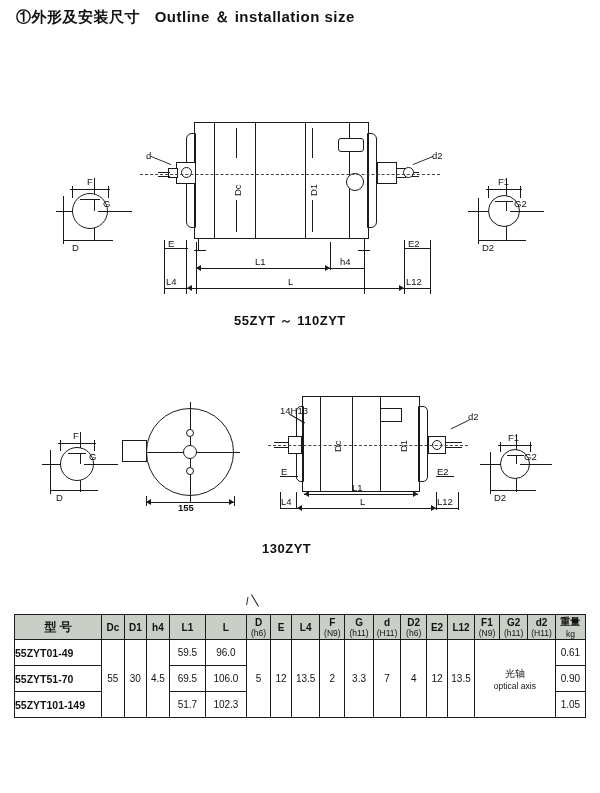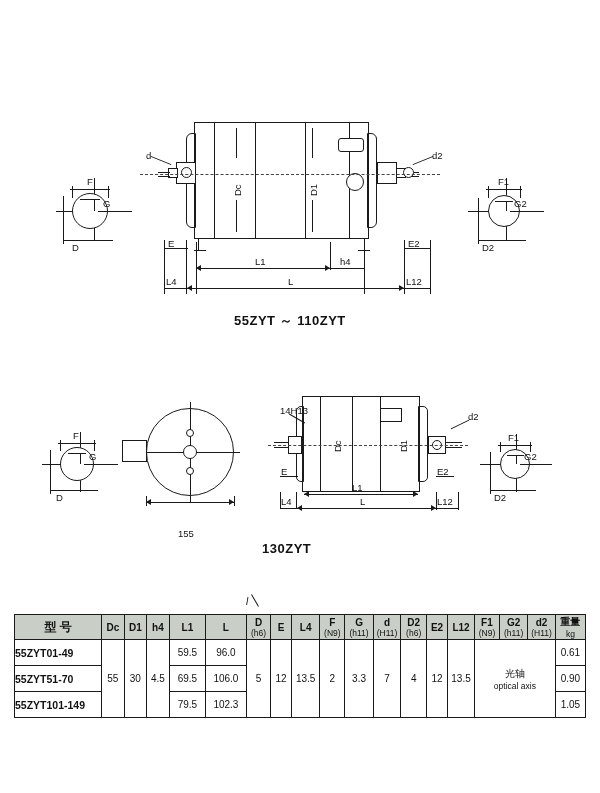--- a/index.html
+++ b/index.html
@@ -45,20 +45,24 @@
   .tbl .model{font-weight:bold;font-size:10.5px;text-align:left;}
   .tbl .sub{font-size:8.5px;font-weight:normal;}
   .tbl .big{font-size:12px;font-weight:bold;}
   .kicker{position:absolute;left:246px;top:596px;font-size:10px;font-style:italic;}
 </style>
 </head>
 <body>
 
 <div class="page">
 
+  <div class="hdr1">
+    <span>①外形及安装尺寸</span>
+    <span class="en" style="margin-left:10px;">Outline ＆ installation size</span>
+  </div>
 
   <div>
 
     <div class="ln hl" style="left:56px;top:211px;width:76px;"></div>
     <div class="ln vl" style="left:94px;top:178px;height:62px;"></div>
     <div class="circ" style="left:72px;top:193px;width:36px;height:36px;"></div>
     <div class="ln hl" style="left:80px;top:199px;width:20px;"></div>
     <div class="ln vl" style="left:94px;top:199px;height:12px;"></div>
 
     <div class="ln vl" style="left:72px;top:186px;height:12px;"></div>
@@ -192,21 +196,21 @@
     <div class="circ" style="left:183px;top:445px;width:14px;height:14px;"></div>
     <div class="circ" style="left:186px;top:429px;width:8px;height:8px;"></div>
     <div class="circ" style="left:186px;top:467px;width:8px;height:8px;"></div>
     <div class="boxf" style="left:122px;top:440px;width:25px;height:22px;"></div>
 
     <div class="ln vl" style="left:146px;top:496px;height:10px;"></div>
     <div class="ln vl" style="left:234px;top:496px;height:10px;"></div>
     <div class="ln hl" style="left:146px;top:502px;width:88px;"></div>
     <div class="ar l" style="left:146px;top:499px;"></div>
     <div class="ar r" style="left:229px;top:499px;"></div>
-    <div class="lbl" style="left:178px;top:528px;">155</div>
+    <div class="lbl" style="left:178px;top:502px;font-weight:bold;">155</div>
 
     <div class="boxf" style="left:302px;top:396px;width:118px;height:96px;"></div>
     <div class="ln vl" style="left:320px;top:396px;height:96px;"></div>
     <div class="ln vl" style="left:352px;top:396px;height:96px;"></div>
     <div class="ln vl" style="left:380px;top:396px;height:96px;"></div>
     <div class="box" style="left:296px;top:406px;width:8px;height:76px;border-radius:5px 0 0 5px;"></div>
     <div class="box" style="left:418px;top:406px;width:10px;height:76px;border-radius:0 5px 5px 0;"></div>
     <div class="boxf" style="left:380px;top:408px;width:22px;height:14px;"></div>
 
     <div class="boxf" style="left:288px;top:436px;width:14px;height:18px;"></div>
@@ -368,20 +372,20 @@
         <td>0.61</td>
       </tr>
       <tr>
         <td class="model">55ZYT51-70</td>
         <td>69.5</td>
         <td>106.0</td>
         <td>0.90</td>
       </tr>
       <tr>
         <td class="model">55ZYT101-149</td>
-        <td>79.5</td>
+        <td>51.7</td>
         <td>102.3</td>
         <td>1.05</td>
       </tr>
     </tbody>
   </table>
 
 </div>
 
 </body></html>

